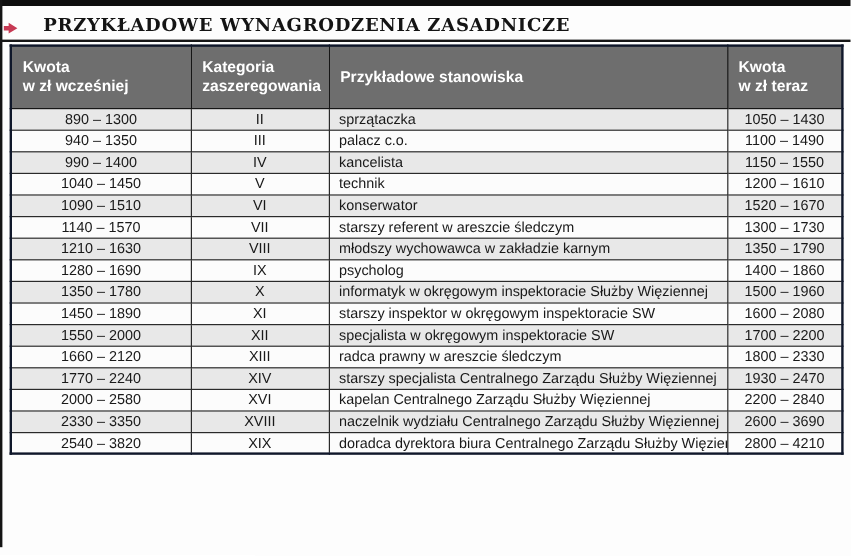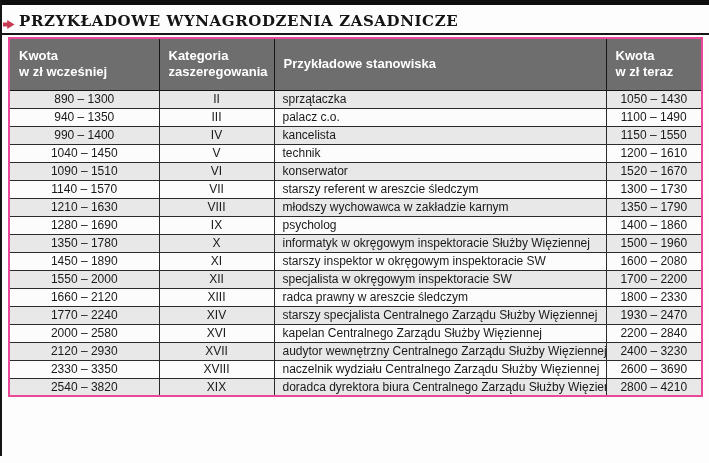--- a/index.html
+++ b/index.html
@@ -22,21 +22,21 @@
     position: absolute;
     top: 0; left: 0;
     width: 2px; height: 456px;
     background: #141414;
   }
   .title-row {
     position: absolute;
     top: 12px; left: 3px;
     display: flex;
     align-items: center;
-    gap: 4px;
+    gap: 21px;
   }
   .arrow-icon { display: inline-block; width: 12px; height: 11px; }
   .title-text {
     font-family: "DejaVu Serif", serif;
     font-weight: bold;
     font-size: 15px;
     letter-spacing: 0.6px;
     color: #141414;
     white-space: nowrap;
   }
@@ -45,21 +45,21 @@
     top: 33px; left: 0;
     width: 709px; height: 2px;
     background: #161616;
   }
   table.salary {
     position: absolute;
     top: 37px; left: 8px;
     width: 693px;
     border-collapse: collapse;
     table-layout: fixed;
-    border: 2px solid #ec4899;
+    border: 2px solid #0f172a;
   }
   table.salary th {
     background: #6e6e6e;
     color: #ffffff;
     font-weight: bold;
     font-size: 13px;
     line-height: 1.25;
     text-align: left;
     vertical-align: middle;
     padding: 4px 7px 4px 9px;
@@ -198,26 +198,20 @@
           <td class="c2">starszy specjalista Centralnego Zarządu Służby Więziennej</td>
           <td class="c3">1930 – 2470</td>
         </tr>
         <tr>
           <td class="c0">2000 – 2580</td>
           <td class="c1">XVI</td>
           <td class="c2">kapelan Centralnego Zarządu Służby Więziennej</td>
           <td class="c3">2200 – 2840</td>
         </tr>
         <tr>
-          <td class="c0">2120 – 2930</td>
-          <td class="c1">XVII</td>
-          <td class="c2">audytor wewnętrzny Centralnego Zarządu Służby Więziennej</td>
-          <td class="c3">2400 – 3230</td>
-        </tr>
-        <tr>
           <td class="c0">2330 – 3350</td>
           <td class="c1">XVIII</td>
           <td class="c2">naczelnik wydziału Centralnego Zarządu Służby Więziennej</td>
           <td class="c3">2600 – 3690</td>
         </tr>
         <tr>
           <td class="c0">2540 – 3820</td>
           <td class="c1">XIX</td>
           <td class="c2">doradca dyrektora biura Centralnego Zarządu Służby Więziennej</td>
           <td class="c3">2800 – 4210</td>

